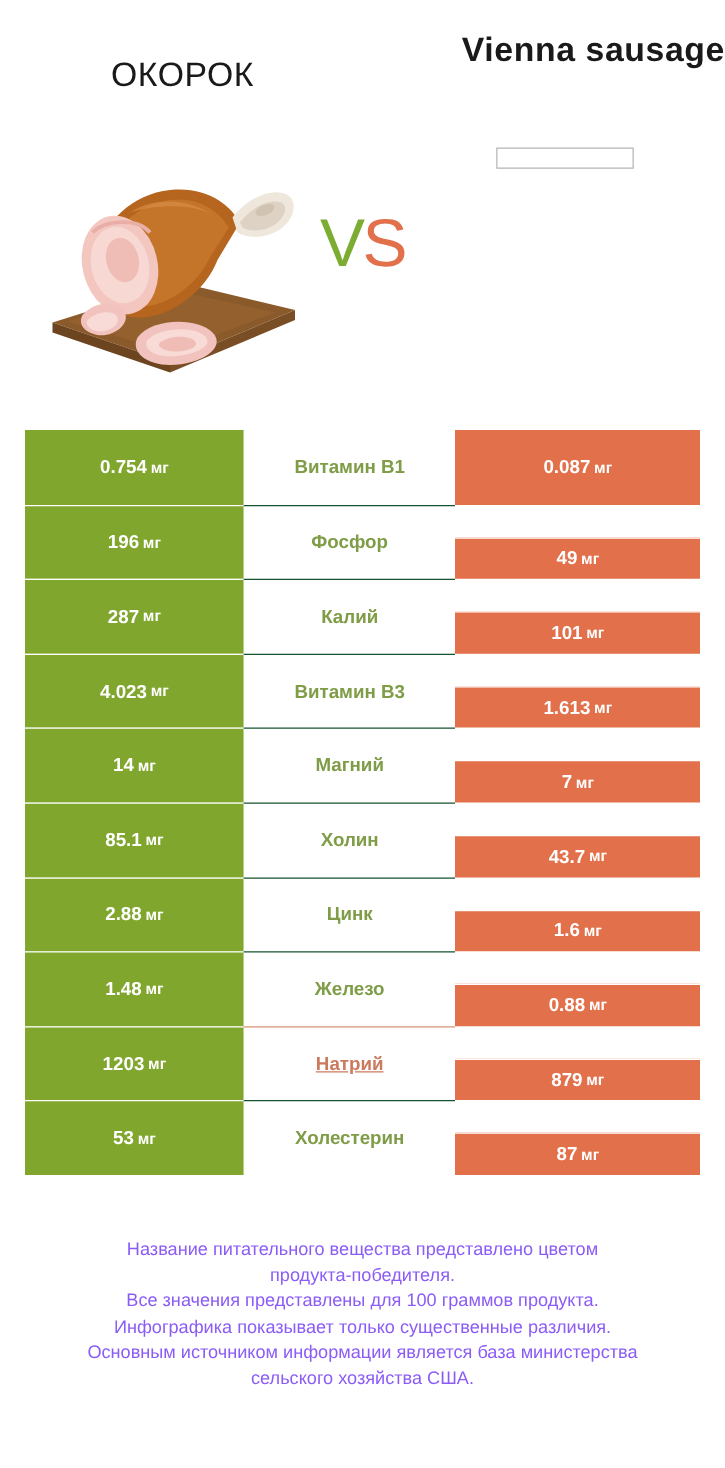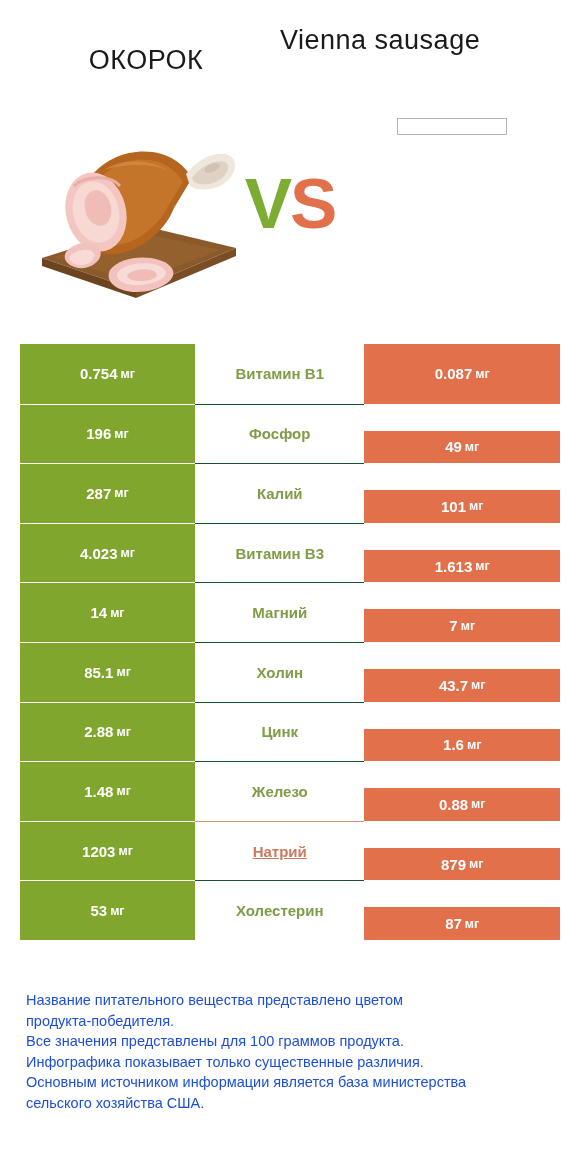--- a/index.html
+++ b/index.html
@@ -30,25 +30,25 @@
     letter-spacing: 0.5px;
     color: #1a1a1a;
     font-weight: 400;
     line-height: 1.1;
   }
   .title-right {
     position: absolute;
     right: 0;
     top: 22px;
     width: 300px;
-    text-align: left;
+    text-align: right;
     font-size: 27px;
     letter-spacing: 0.5px;
     color: #1a1a1a;
-    font-weight: 400;
+    font-weight: 700;
     line-height: 1.35;
   }
   .img-placeholder {
     position: absolute;
     left: 397px;
     top: 118px;
     width: 110px;
     height: 17px;
     border: 1px solid #b5b5b5;
     background: #ffffff;
@@ -74,22 +74,22 @@
     top: 0px;
     width: 200px;
     height: 185px;
   }
   .vs {
     position: absolute;
     left: 0;
     right: 0;
     top: 38px;
     text-align: center;
-    font-size: 71px;
-    font-weight: 700;
+    font-size: 54px;
+    font-weight: 400;
     letter-spacing: -2px;
     line-height: 1;
     font-family: "Liberation Sans", sans-serif;
   }
   .vs .v { color: #7cac31; }
   .vs .s { color: #e2704a; }
 
   
   .ham-svg { display: block; }
 
@@ -139,23 +139,23 @@
   .row + .row.sep-right .cell-mid { border-top: 1px solid #d79476; }
   .row + .row .cell-left { border-top: 1.5px solid #ffffff; }
   .row + .row .cell-right { border-top: 1.5px solid #ffffff; margin-top: 26px; }
 
   
   .footer {
     position: absolute;
     left: 0;
     right: 0;
     top: 990px;
-    text-align: left;
+    text-align: center;
     font-size: 14.5px;
-    color: #1d4ed8;
+    color: #8b5cf6;
     line-height: 1.42;
     padding: 0 26px;
     box-sizing: border-box;
   }
   .footer div { white-space: normal; }
 </style>
 </head>
 <body>
 
 <div class="header">

